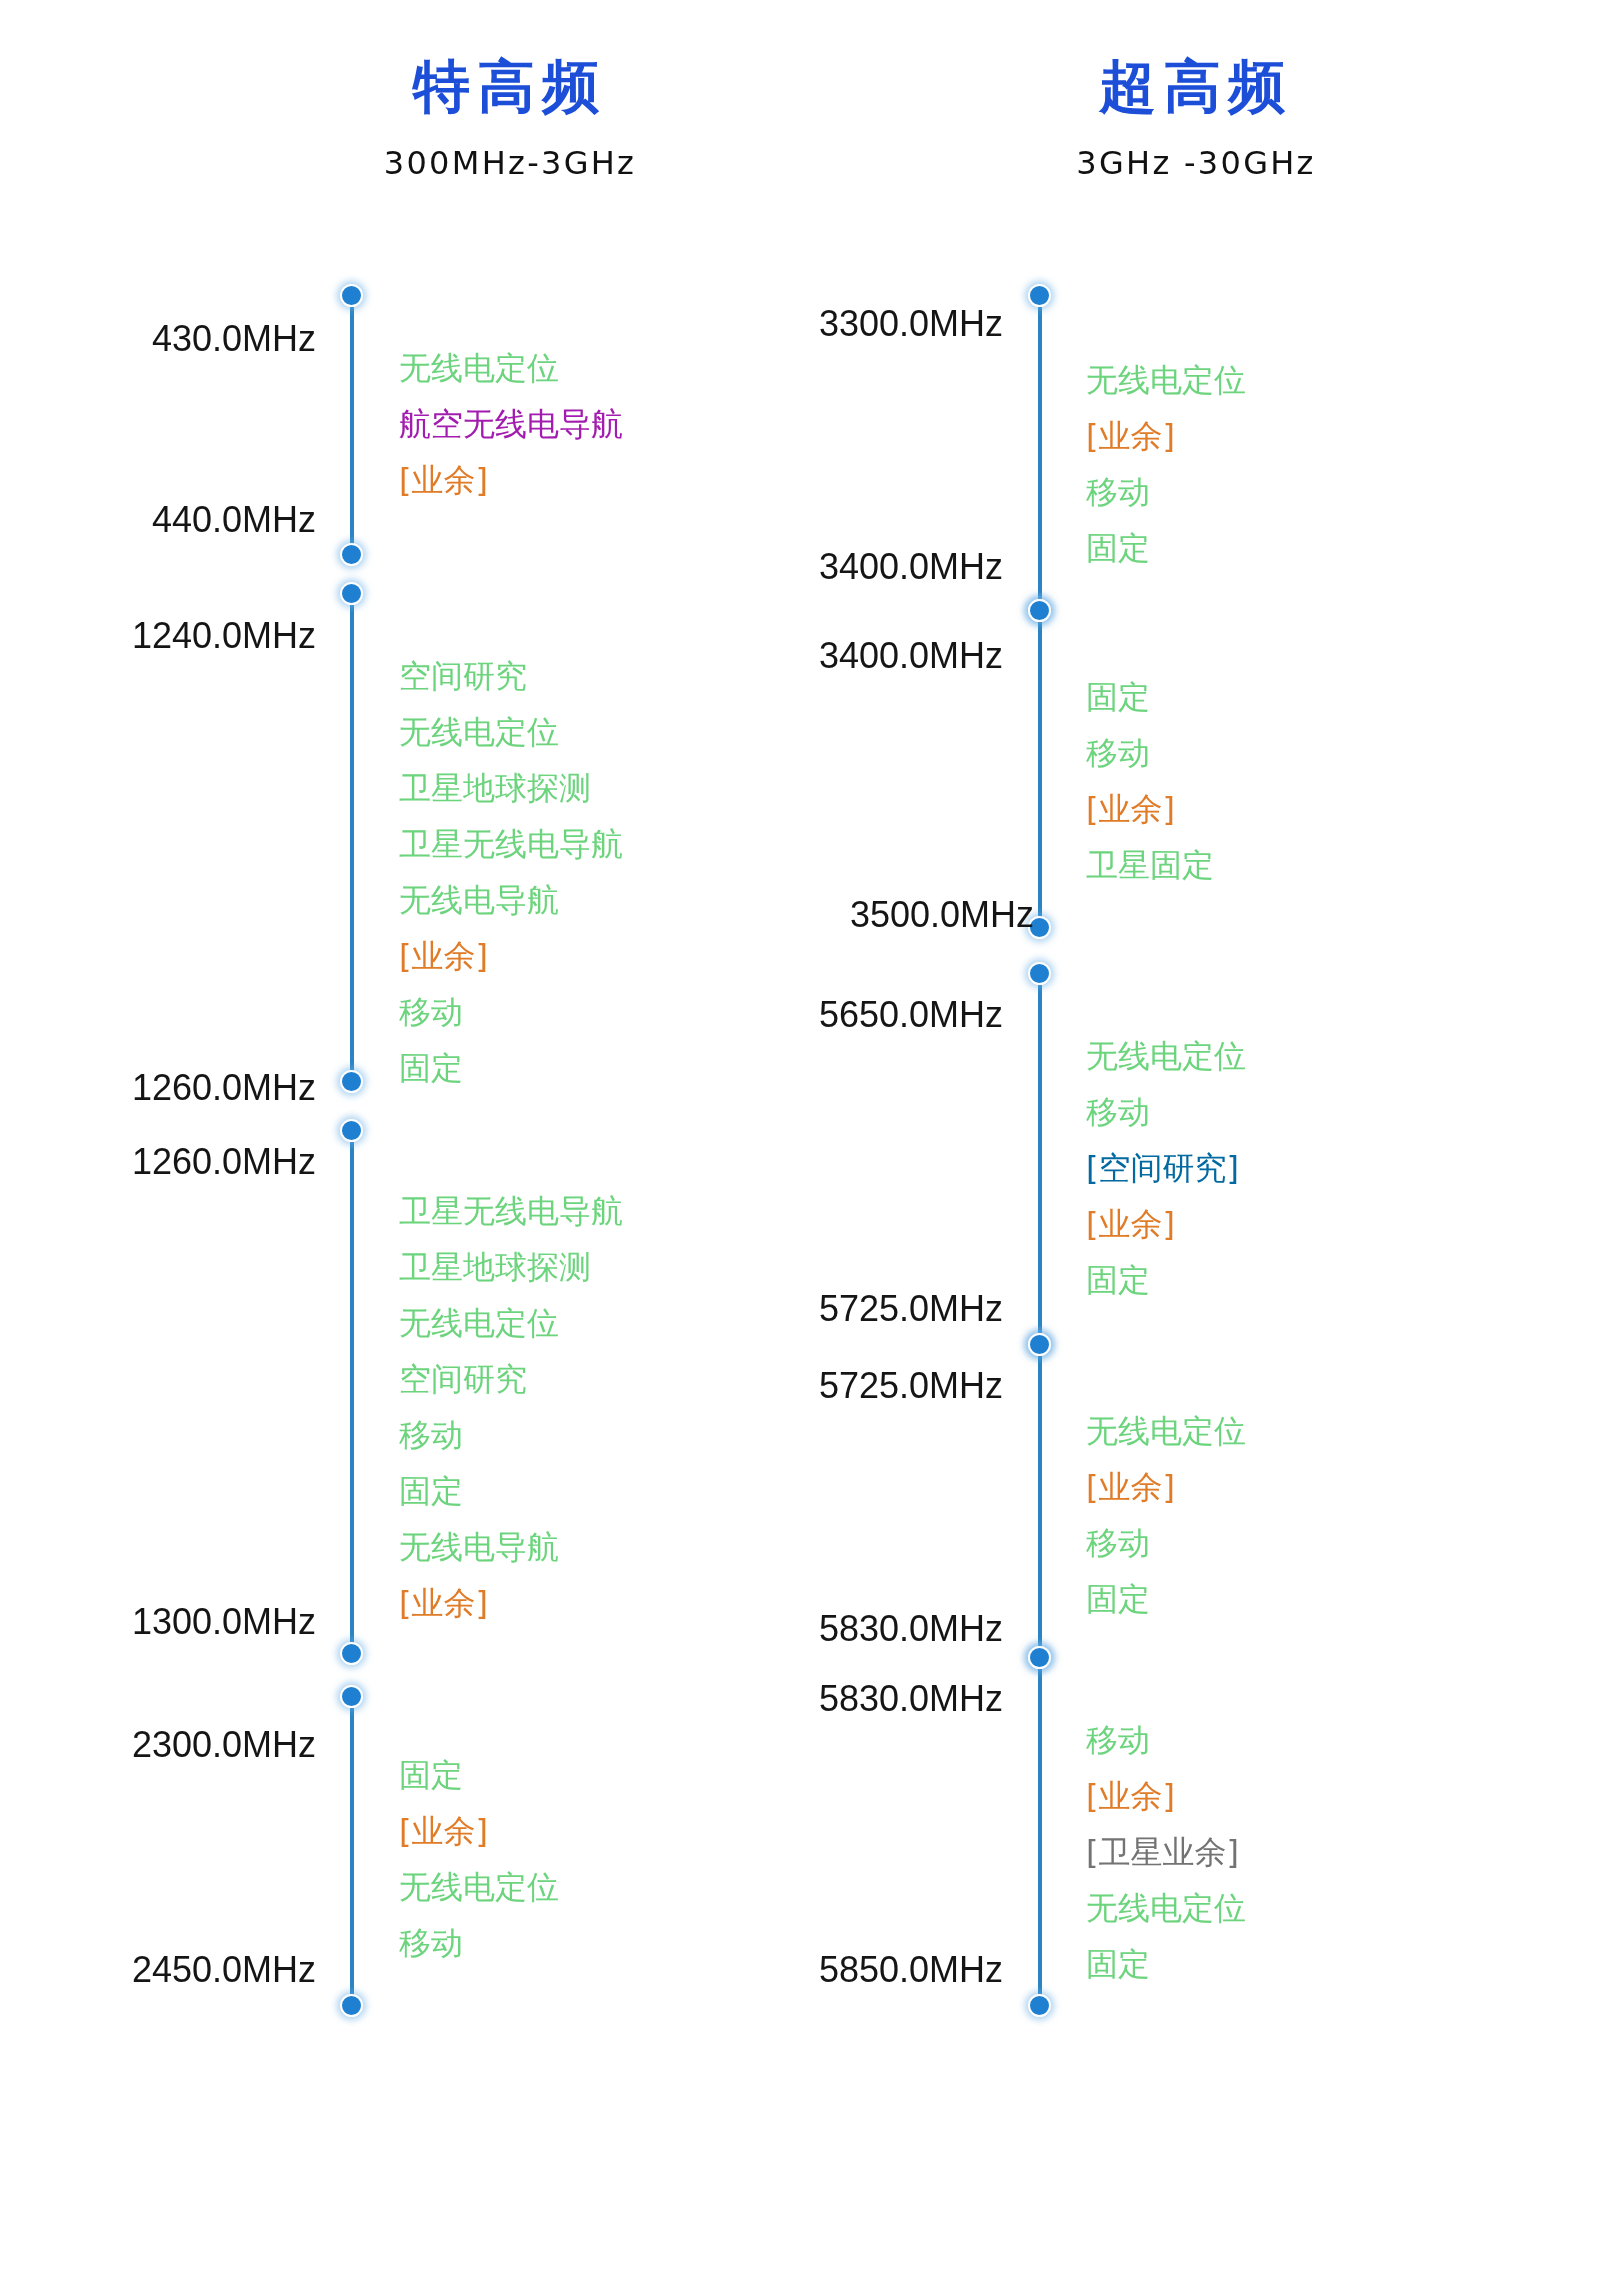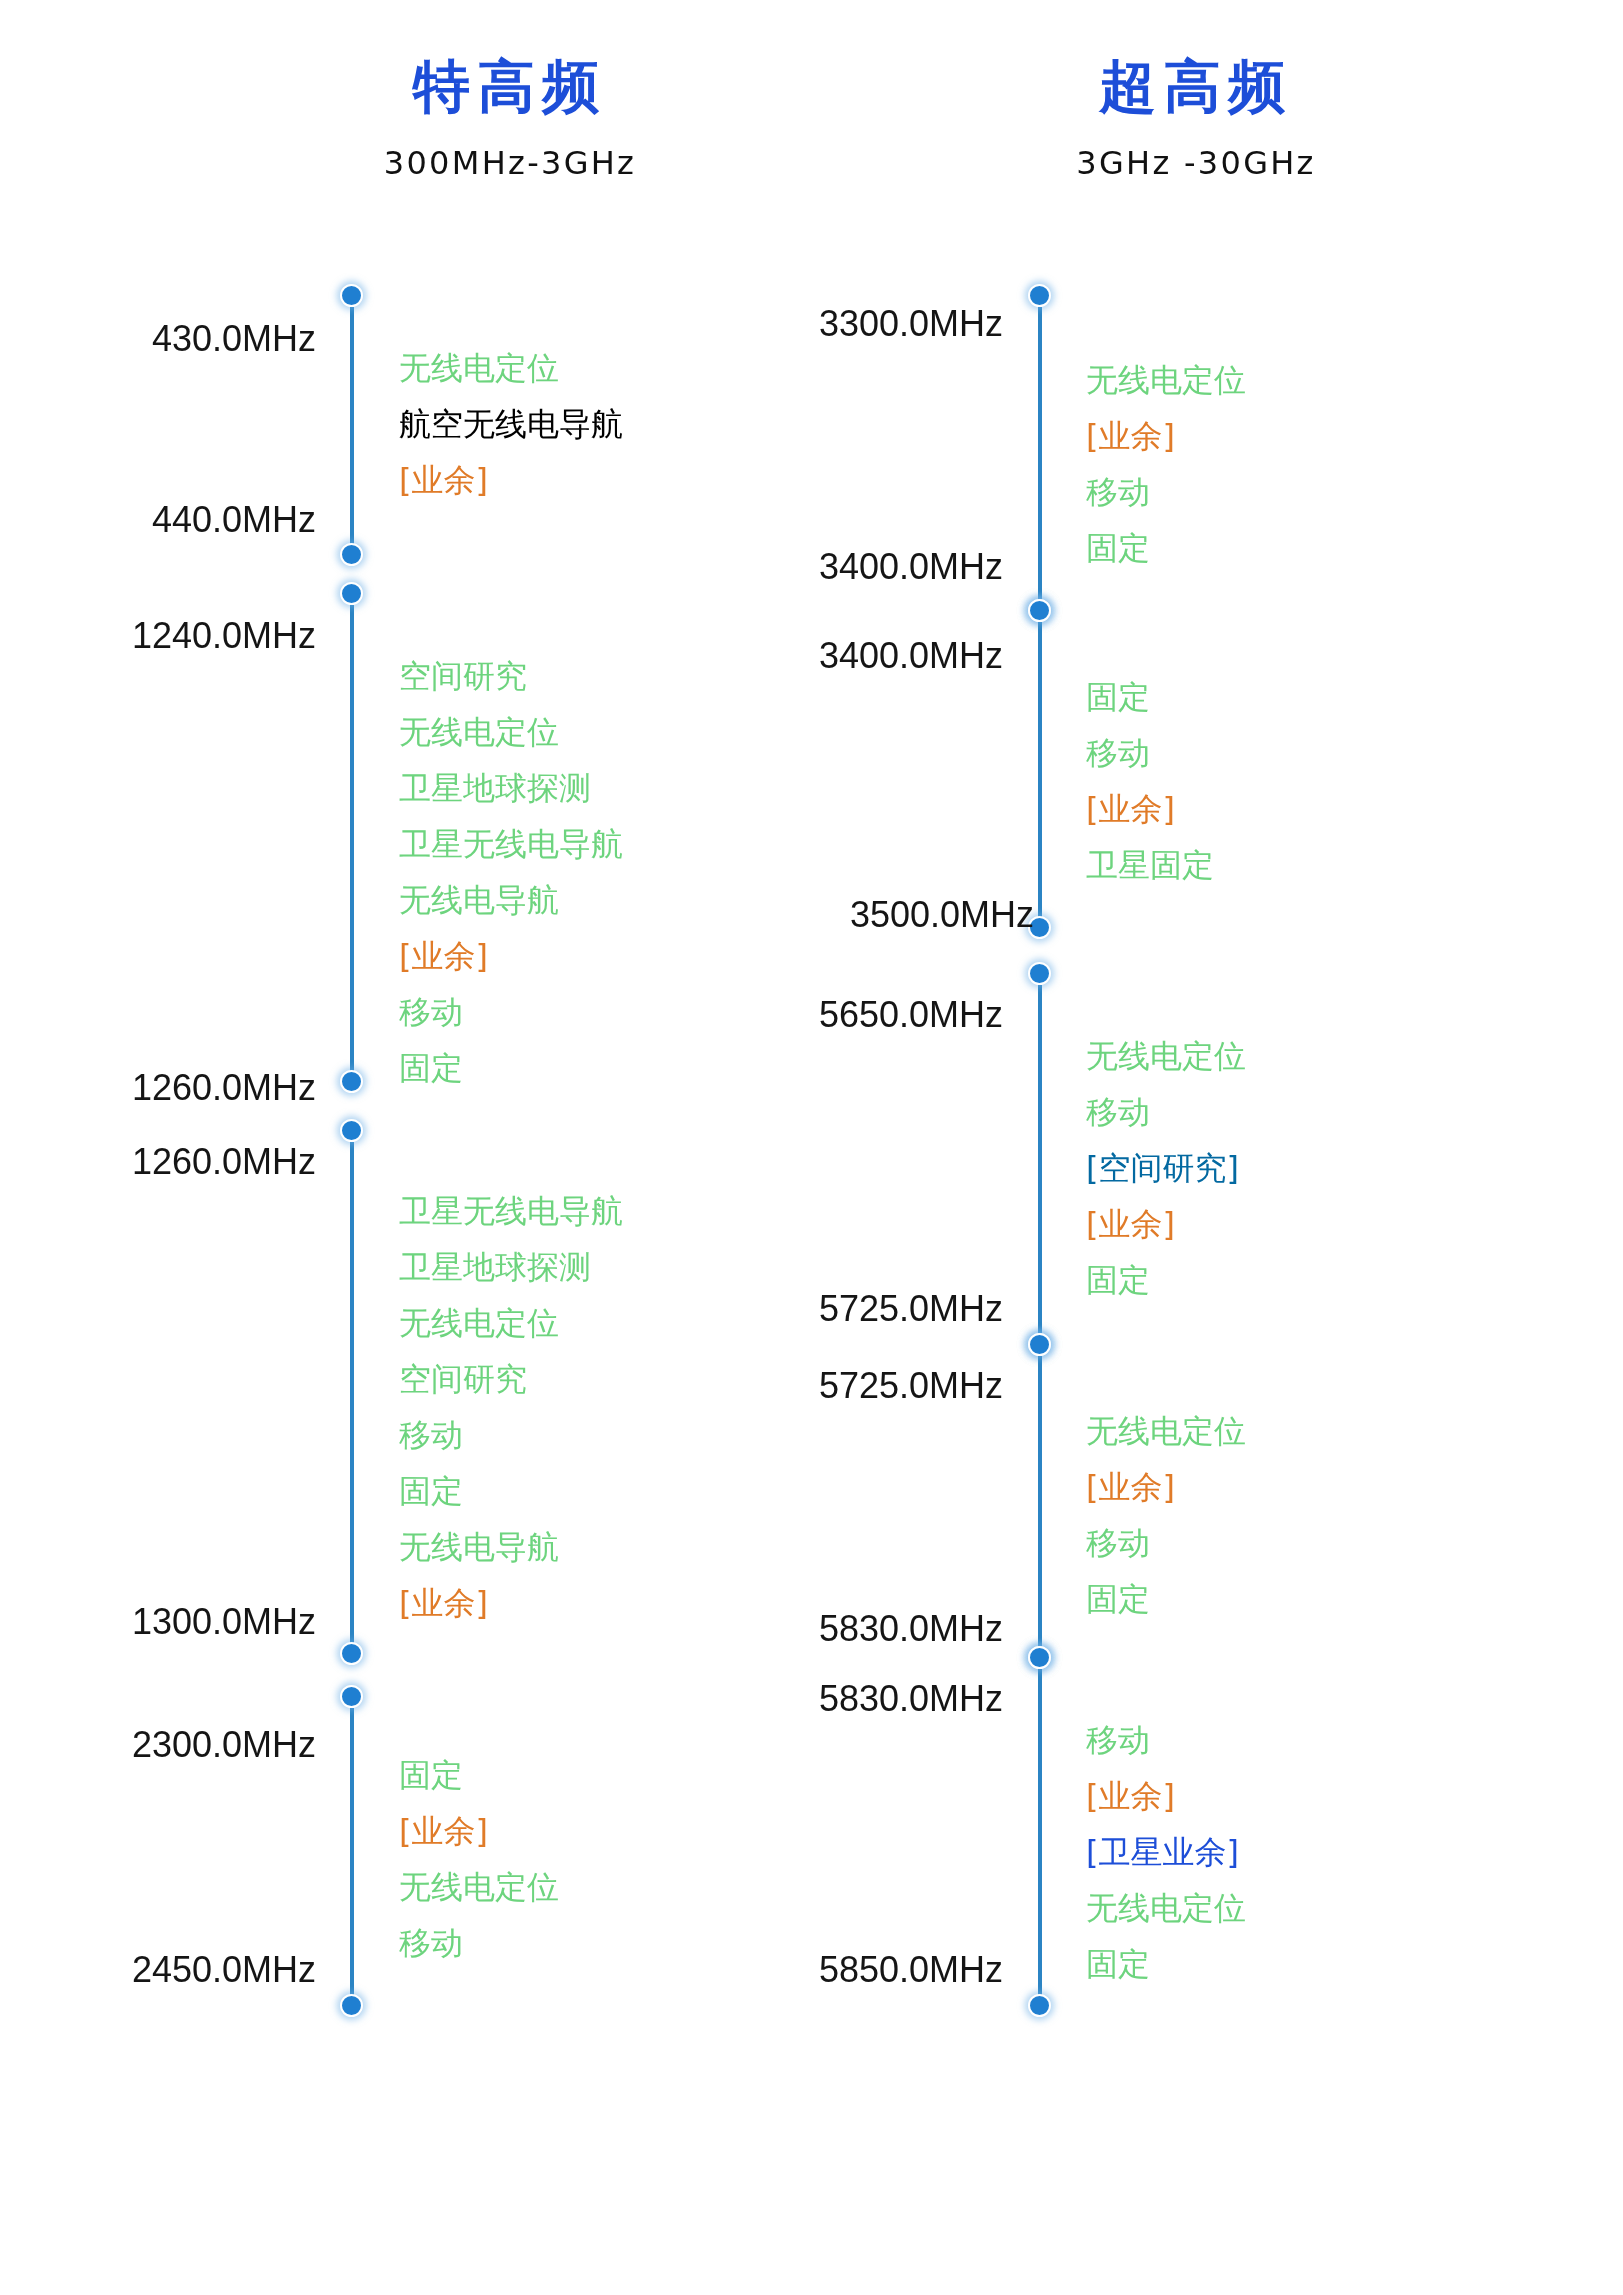--- a/index.html
+++ b/index.html
@@ -63,21 +63,21 @@
 
 <div class="col-head" style="left: 201px; top: 58px; width: 618px;">
       <div class="col-title">特高频</div>
       <div class="col-sub">300MHz-3GHz</div>
     </div>
     <div class="axis" style="left: 350px; top: 296px; height: 259px; background: rgb(43, 132, 196);"></div>
     <div class="dot" style="left: 340px; top: 284px; background: rgb(31, 127, 209);"></div>
     <div class="dot" style="left: 340px; top: 543px; background: rgb(31, 127, 209);"></div>
     <div class="svc-block" style="left: 399px; top: 340px;">
       <div class="svc green" style="color: rgb(109, 212, 126);">无线电定位</div>
-      <div class="svc green" style="color: #000000;">航空无线电导航</div>
+      <div class="svc green" style="color: #a21caf;">航空无线电导航</div>
       <div class="svc orange" style="color: rgb(224, 123, 40);">[业余]</div>
     </div>
     <div class="axis" style="left: 350px; top: 594px; height: 488px; background: rgb(43, 132, 196);"></div>
     <div class="dot" style="left: 340px; top: 582px; background: rgb(31, 127, 209);"></div>
     <div class="dot" style="left: 340px; top: 1070px; background: rgb(31, 127, 209);"></div>
     <div class="svc-block" style="left: 399px; top: 648px;">
       <div class="svc green" style="color: rgb(109, 212, 126);">空间研究</div>
       <div class="svc green" style="color: rgb(109, 212, 126);">无线电定位</div>
       <div class="svc green" style="color: rgb(109, 212, 126);">卫星地球探测</div>
       <div class="svc green" style="color: rgb(109, 212, 126);">卫星无线电导航</div>
@@ -156,21 +156,21 @@
       <div class="svc orange" style="color: rgb(224, 123, 40);">[业余]</div>
       <div class="svc green" style="color: rgb(109, 212, 126);">移动</div>
       <div class="svc green" style="color: rgb(109, 212, 126);">固定</div>
     </div>
     <div class="axis" style="left: 1038px; top: 1658px; height: 348px; background: rgb(43, 132, 196);"></div>
     <div class="dot" style="left: 1028px; top: 1646px; background: rgb(31, 127, 209);"></div>
     <div class="dot" style="left: 1028px; top: 1994px; background: rgb(31, 127, 209);"></div>
     <div class="svc-block" style="left: 1086px; top: 1712px;">
       <div class="svc green" style="color: rgb(109, 212, 126);">移动</div>
       <div class="svc orange" style="color: rgb(224, 123, 40);">[业余]</div>
-      <div class="svc orange" style="color: #1d4ed8;">[卫星业余]</div>
+      <div class="svc orange" style="color: #737373;">[卫星业余]</div>
       <div class="svc green" style="color: rgb(109, 212, 126);">无线电定位</div>
       <div class="svc green" style="color: rgb(109, 212, 126);">固定</div>
     </div>
     <div class="freq" style="left: 539px; top: 306px; width: 464px; color: rgb(21, 21, 21);">3300.0MHz</div>
     <div class="freq" style="left: 539px; top: 549px; width: 464px; color: rgb(21, 21, 21);">3400.0MHz</div>
     <div class="freq" style="left: 539px; top: 638px; width: 464px; color: rgb(21, 21, 21);">3400.0MHz</div>
     <div class="freq" style="left: 570px; top: 897px; width: 464px; color: rgb(21, 21, 21);">3500.0MHz</div>
     <div class="freq" style="left: 539px; top: 997px; width: 464px; color: rgb(21, 21, 21);">5650.0MHz</div>
     <div class="freq" style="left: 539px; top: 1291px; width: 464px; color: rgb(21, 21, 21);">5725.0MHz</div>
     <div class="freq" style="left: 539px; top: 1368px; width: 464px; color: rgb(21, 21, 21);">5725.0MHz</div>

